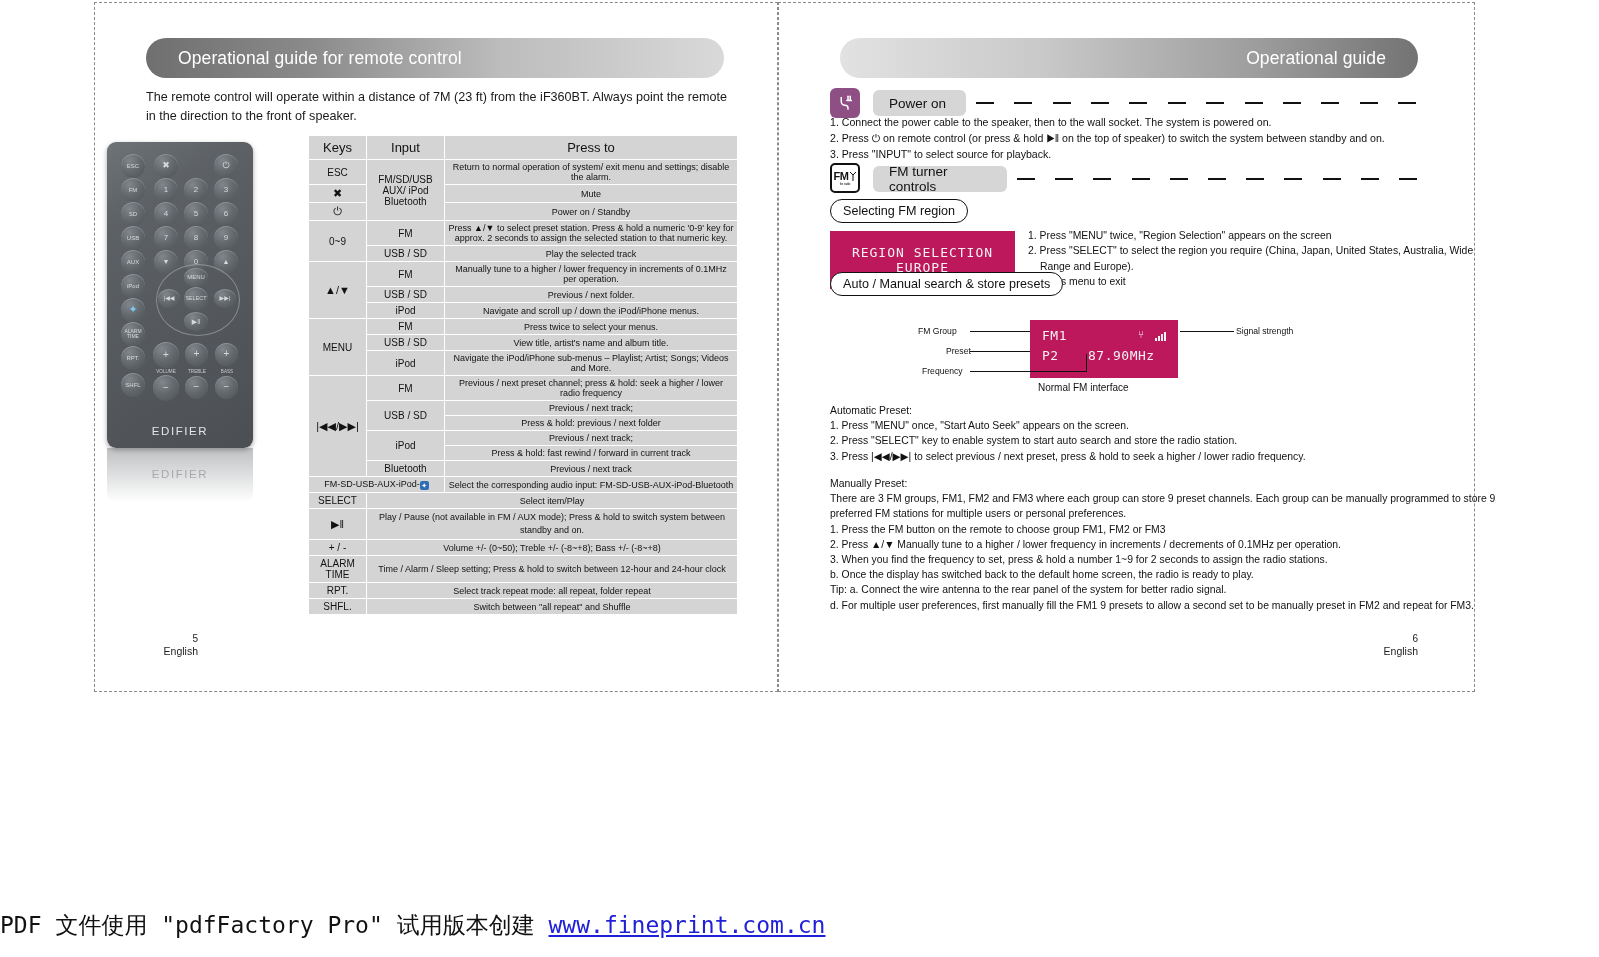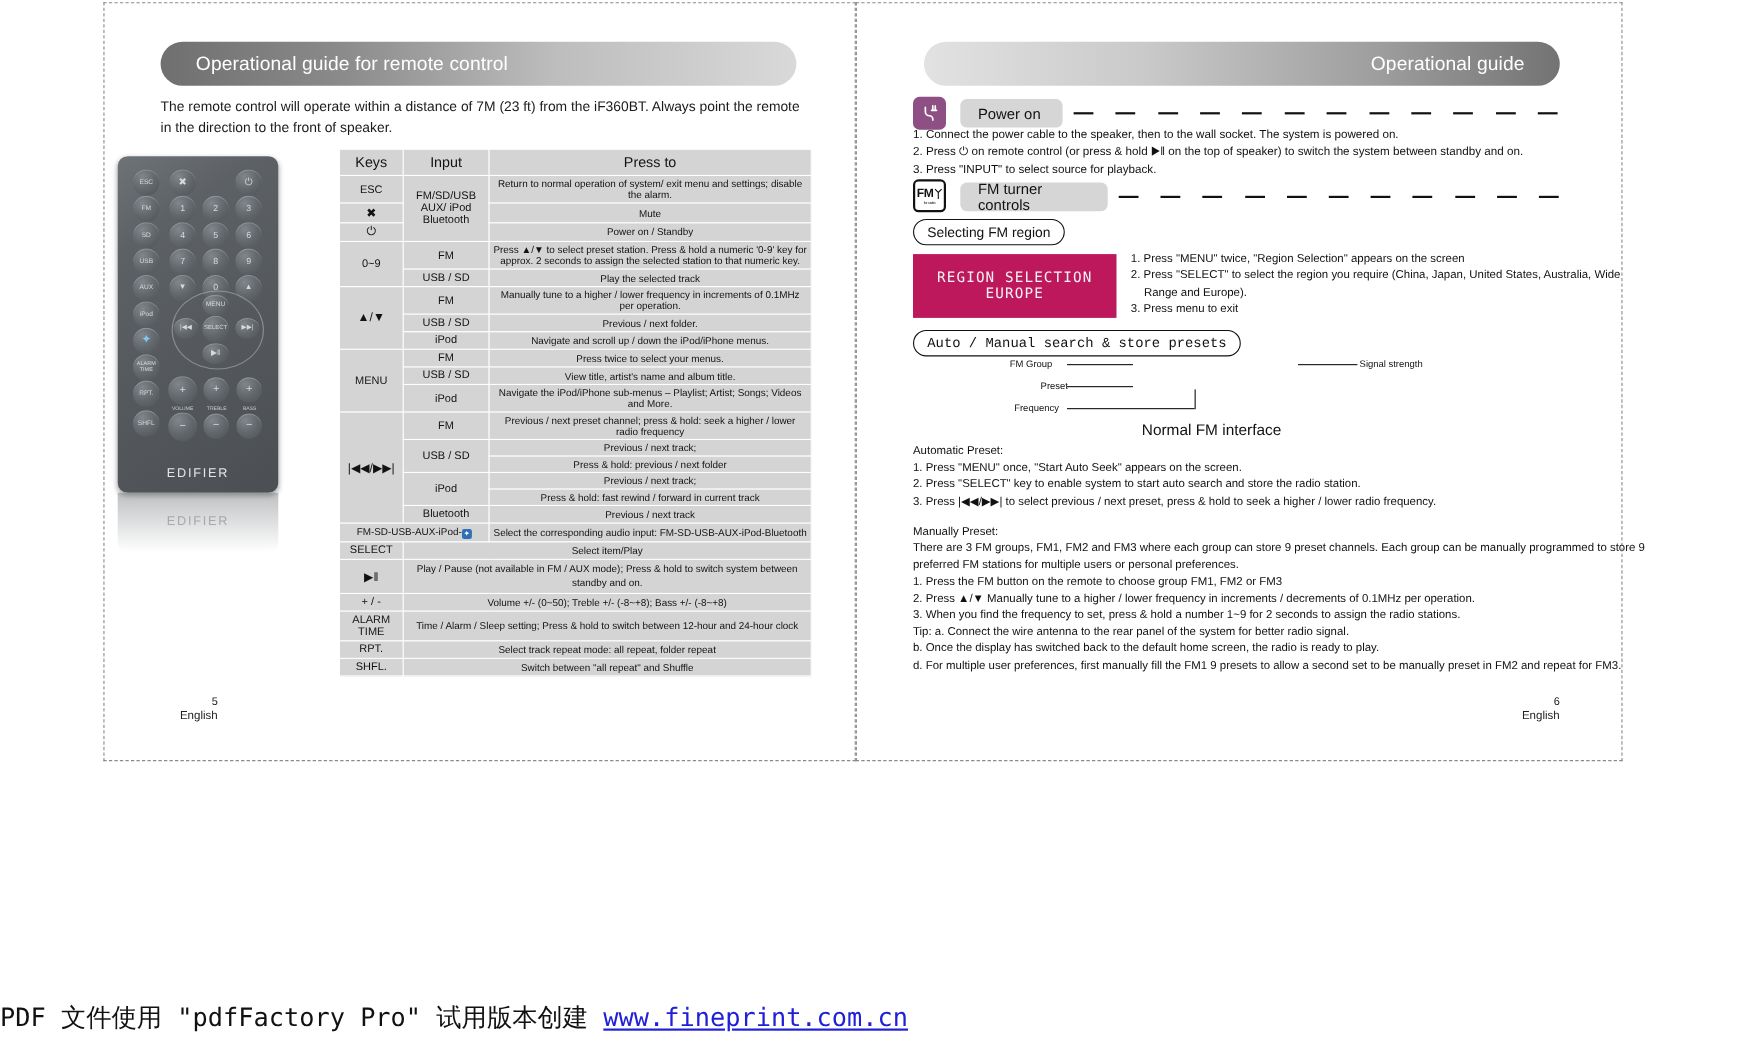--- a/index.html
+++ b/index.html
@@ -177,21 +177,21 @@
   .lcd-fm .grp { position: absolute; left: 12px; top: 8px; font-size: 13px; letter-spacing: .5px; }
   .lcd-fm .pre { position: absolute; left: 12px; top: 28px; font-size: 13px; letter-spacing: .5px; }
   .lcd-fm .frq { position: absolute; left: 58px; top: 28px; font-size: 13px; letter-spacing: .5px; }
   .lcd-fm .ant { position: absolute; right: 34px; top: 9px; font-size: 10px; }
   .lcd-fm .bars { position: absolute; right: 12px; top: 12px; display: flex; align-items: flex-end; gap: 1px; height: 9px; }
   .lcd-fm .bars i { display: block; width: 2px; background: #f2f2f2; }
 
   .callout { position: absolute; font-size: 8.6px; color: #111; }
   .leader { position: absolute; background: #111; }
 
-  .caption { position: absolute; font-size: 14px; color: #111; }
+  .caption { position: absolute; font-size: 10px; color: #111; }
 
   .bodytext {
     position: absolute; font-size: 10.4px; line-height: 15.2px; color: #111;
   }
   .bodytext div { white-space: nowrap; }
   .bodytext .hd { margin-top: 0; }
 
   
   .watermark {
     position: absolute; left: 0; bottom: 16px; width: 790px;
@@ -461,25 +461,37 @@
       <div>REGION SELECTION</div>
       <div>EUROPE</div>
     </div>
     <div class="numlist" style="left:250px; top:228px; font-size:10.4px; line-height:15.4px;">
       <div>1. Press "MENU" twice, "Region Selection" appears on the screen</div>
       <div>2. Press "SELECT" to select the region you require (China, Japan, United States, Australia, Wide</div>
       <div style="padding-left:12px;">Range and Europe).</div>
       <div>3. Press menu to exit</div>
     </div>
 
-    <div class="oval" style="left:52px; top:300px;font-family:Liberation Mono, monospace;">
+    <div class="oval" style="left:52px; top:272px;">
       <span>Auto / Manual search &amp; store presets</span>
     </div>
 
     <div style="position:absolute; left:140px; top:320px; width:430px; height:78px;">
+      <div class="lcd lcd-fm" style="position:absolute; left:112px; top:0;">
+        <span class="grp">FM1</span>
+        <span class="pre">P2</span>
+        <span class="frq">87.90MHz</span>
+        <span class="ant">⑂</span>
+        <span class="bars">
+          <i style="height:3px;"></i>
+            <i style="height:5px;"></i>
+            <i style="height:7px;"></i>
+            <i style="height:9px;"></i>
+        </span>
+      </div>
 
       <div class="callout" style="left:0px; top:6px;">FM Group</div>
       <div class="leader" style="left:52px; top:11px; width:60px; height:1px;"></div>
       <div class="callout" style="left:28px; top:26px;">Preset</div>
       <div class="leader" style="left:52px; top:31px; width:60px; height:1px;"></div>
       <div class="callout" style="left:4px; top:46px;">Frequency</div>
       <div class="leader" style="left:52px; top:51px; width:116px; height:1px;"></div>
       <div class="leader" style="left:168px; top:34px; width:1px; height:18px;"></div>
       <div class="leader" style="left:262px; top:11px; width:54px; height:1px;"></div>
       <div class="callout" style="left:318px; top:6px;">Signal strength</div>
@@ -493,22 +505,22 @@
       <div>3. Press |◀◀/▶▶| to select previous / next preset, press &amp; hold to seek a higher / lower radio frequency.</div>
     </div>
 
     <div class="bodytext" style="left:52px; top:476px;">
       <div class="hd">Manually Preset:</div>
       <div>There are 3 FM groups, FM1, FM2 and FM3 where each group can store 9 preset channels. Each group can be manually programmed to store 9</div>
       <div>preferred FM stations for multiple users or personal preferences.</div>
       <div>1. Press the FM button on the remote to choose group FM1, FM2 or FM3</div>
       <div>2. Press ▲/▼ Manually tune to a higher / lower frequency in increments / decrements of 0.1MHz per operation.</div>
       <div>3. When you find the frequency to set, press &amp; hold a number 1~9 for 2 seconds to assign the radio stations.</div>
+      <div>b. Once the display has switched back to the default home screen, the radio is ready to play.</div>
       <div>Tip: a. Connect the wire antenna to the rear panel of the system for better radio signal.</div>
-      <div>b. Once the display has switched back to the default home screen, the radio is ready to play.</div>
       <div>d. For multiple user preferences, first manually fill the FM1 9 presets to allow a second set to be manually preset in FM2 and repeat for FM3.</div>
     </div>
 
     <div class="pagefoot" style="left:520px; top:633px; width:120px;">
       <span class="num">6</span>
       <span>English</span>
     </div>
   </div>
 
   <div class="watermark">

